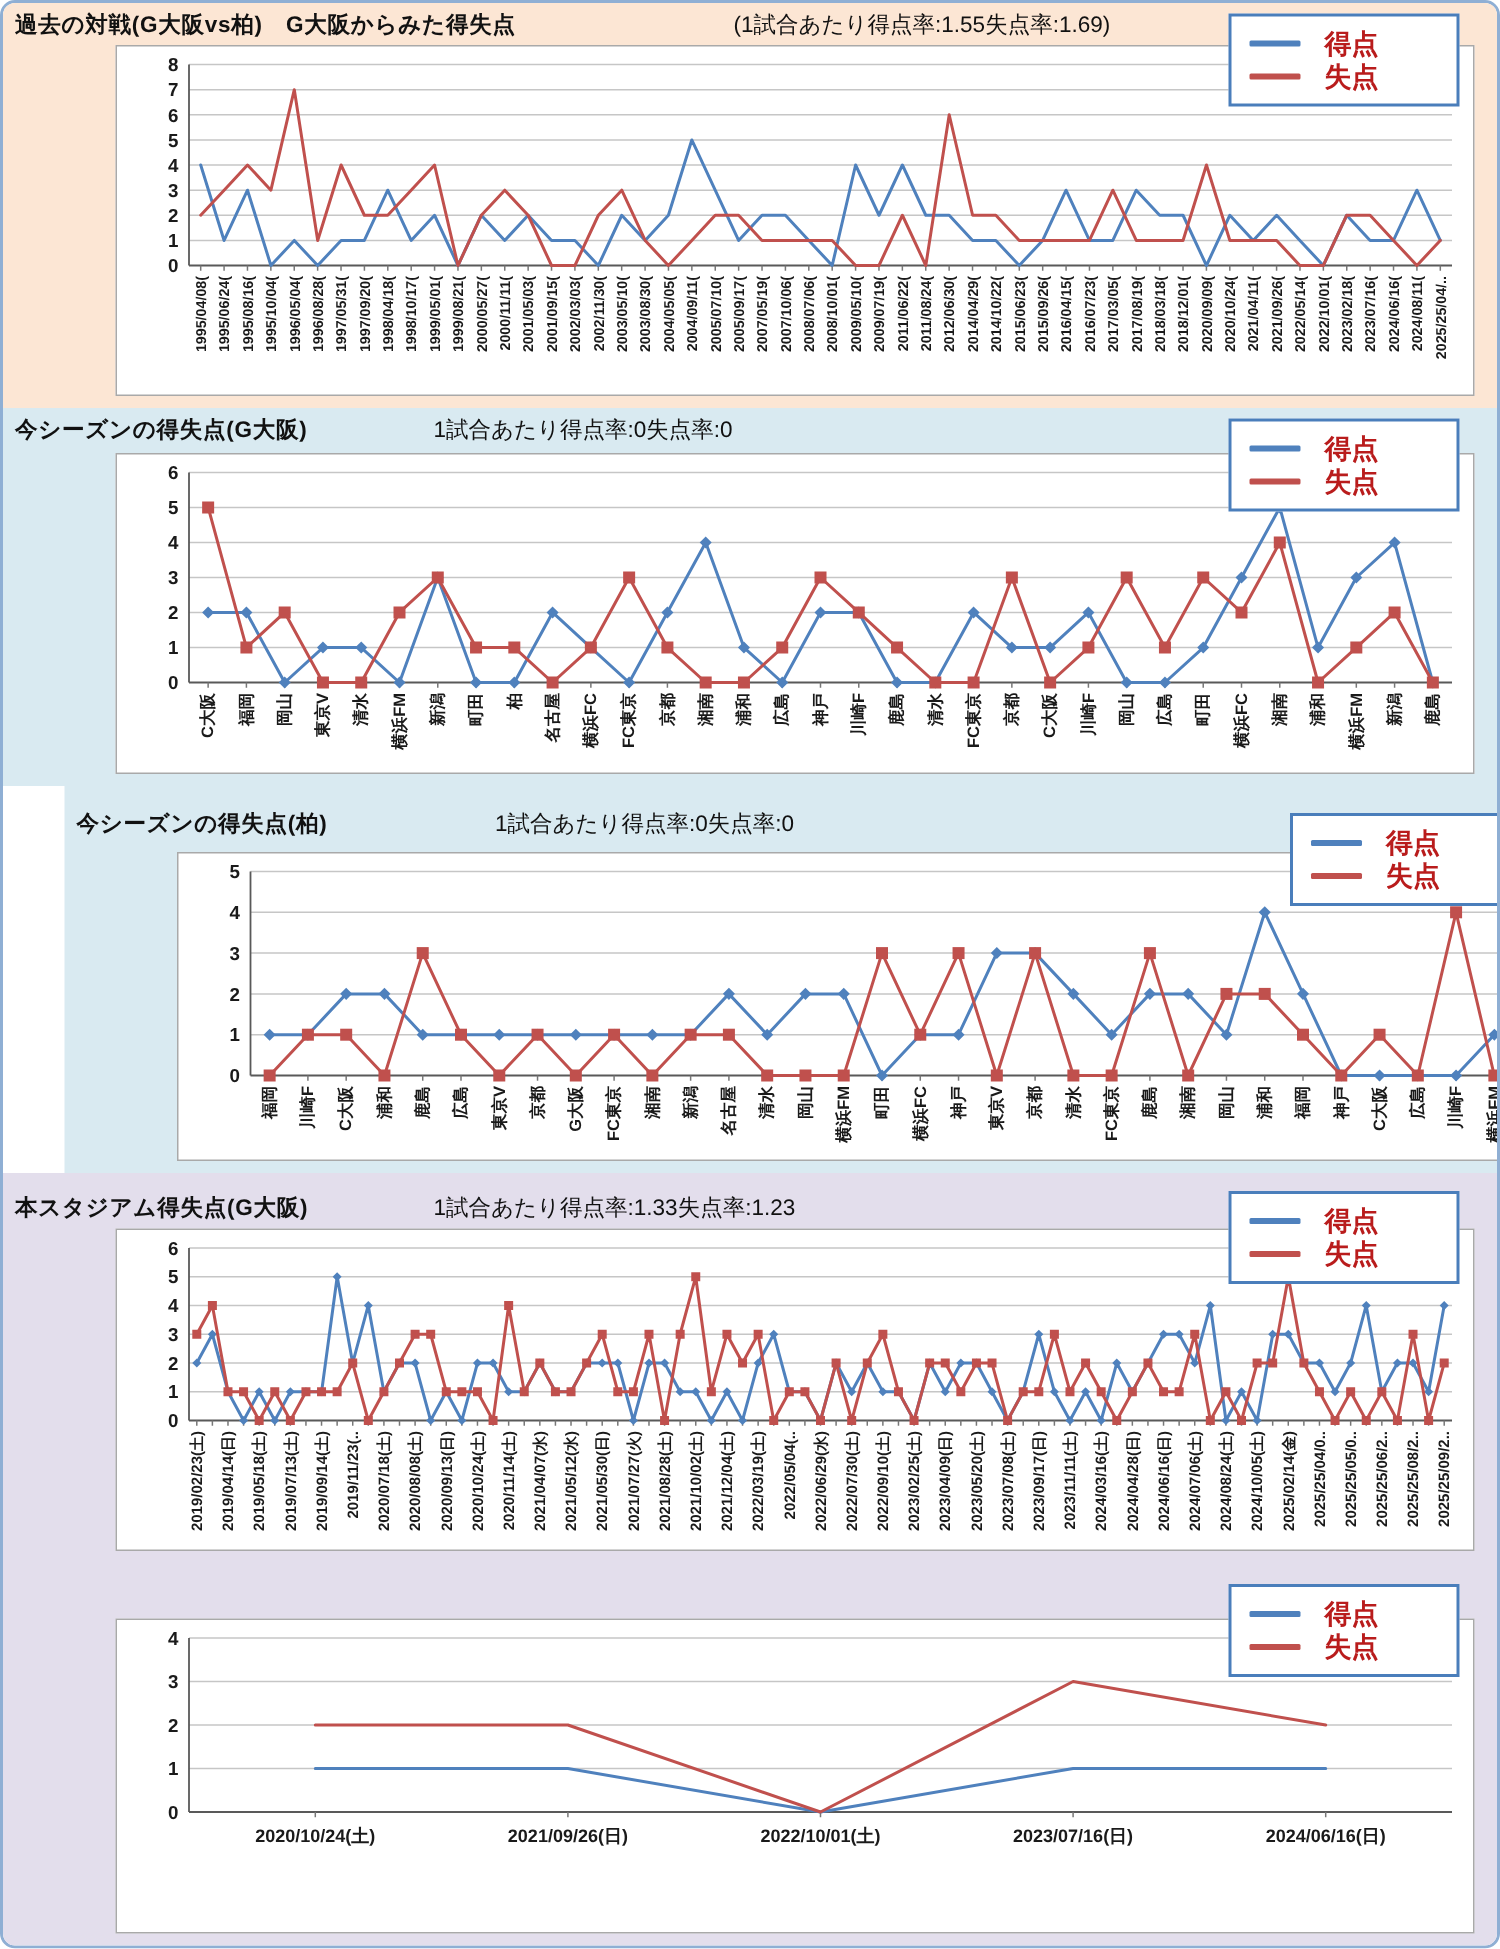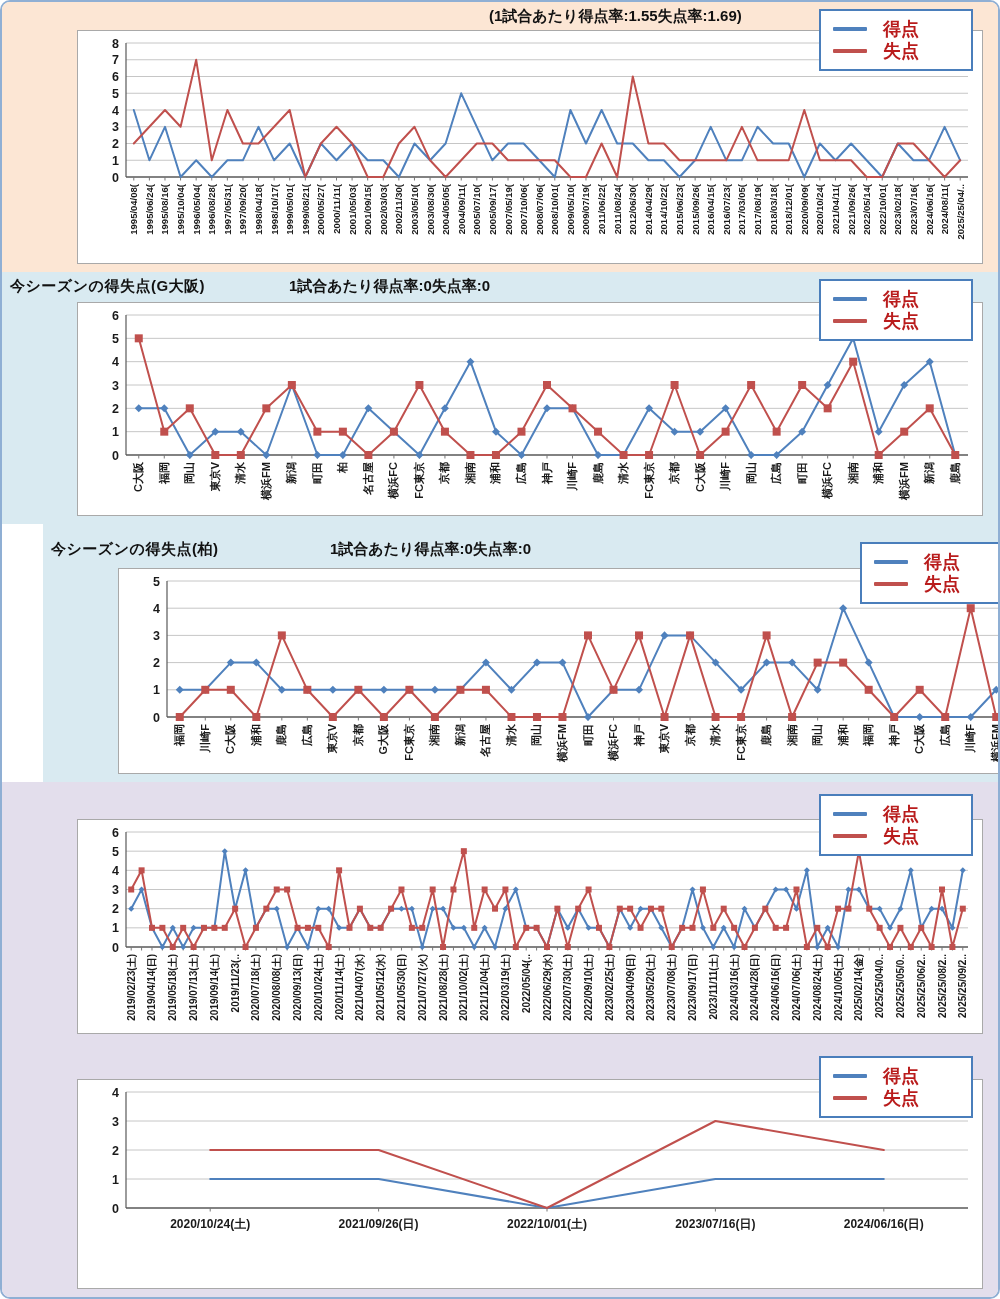--- a/index.html
+++ b/index.html
@@ -1,35 +1,36 @@
 <!DOCTYPE html>
 <html lang="ja"><head>
 <meta charset="utf-8">
 <style>
   html,body{margin:0;padding:0;background:#fff;font-family:"Liberation Sans","DejaVu Sans",sans-serif;}
   .page{position:relative;width:996px;height:1295px;border:2px solid #8FAFD4;border-radius:10px;overflow:hidden;}
   .sec{position:relative;width:100%;}
   .hdr{position:relative;padding:5px 0 0 8px;height:24px;}
   .title{font-weight:bold;font-size:15px;color:#111;letter-spacing:0.5px;}
-  .rate{position:absolute;left:287px;top:5px;font-weight:bold;font-size:15px;color:#111;text-align:center;}
+  .rate{position:absolute;left:287px;top:5px;font-weight:normal;font-size:15px;color:#111;text-align:center;}
   .sec0 .rate{left:487px;}
   .plotbox{position:absolute;left:75px;right:15px;bottom:8px;background:#fff;border:1px solid #a9a9a9;}
   .plotbox svg{display:block;}
   .legend{position:absolute;right:25px;top:7px;width:128px;background:#fff;border:2px solid #4A7EBB;padding:7px 10px 7px 12px;z-index:5;}
   .lrow{display:flex;align-items:center;height:22px;}
   .lrow .swatch{display:inline-block;width:34px;height:4px;margin-right:16px;border-radius:1px;}
   .lrow .ltext{font-size:18px;color:#b91c1c;font-weight:600;}
 </style>
 </head>
 <body>
 
 <div class="page">
 
   <section class="sec sec0" id="sec0" style="background: rgb(252, 230, 212); height: 270px;">
     <div class="hdr">
+      <span class="title">過去の対戦(G大阪vs柏)　G大阪からみた得失点</span>
       <span class="rate">(1試合あたり得点率:1.55失点率:1.69)</span>
     </div>
     <div class="legend" style="border-color: rgb(74, 126, 187);">
       <div class="lrow">
           <span class="swatch sw-scored" style="background: rgb(79, 129, 189);"></span>
           <span class="ltext">得点</span>
         </div>
       <div class="lrow">
           <span class="swatch sw-conceded" style="background: rgb(192, 80, 77);"></span>
           <span class="ltext">失点</span>
@@ -502,20 +503,24 @@
           <rect x="771.1818181818181" y="144" width="8" height="8" fill="#C0504D"></rect>
           <rect x="796.6969696969697" y="116.8" width="8" height="8" fill="#C0504D"></rect>
           <rect x="822.2121212121212" y="144" width="8" height="8" fill="#C0504D"></rect>
           <rect x="847.7272727272727" y="35.19999999999999" width="8" height="8" fill="#C0504D"></rect>
           <rect x="873.2424242424242" y="144" width="8" height="8" fill="#C0504D"></rect>
         </svg>
     </div>
   </section>
 
   <section class="sec sec3" id="sec3" style="background: rgb(227, 222, 236); height: 260px;">
+    <div class="hdr" style="padding-top:14px">
+      <span class="title">本スタジアム得失点(G大阪)</span>
+      <span class="rate" style="top:14px">1試合あたり得点率:1.33失点率:1.23</span>
+    </div>
     <div class="legend" style="top: 12px; border-color: rgb(74, 126, 187);">
       <div class="lrow">
           <span class="swatch sw-scored" style="background: rgb(79, 129, 189);"></span>
           <span class="ltext">得点</span>
         </div>
       <div class="lrow">
           <span class="swatch sw-conceded" style="background: rgb(192, 80, 77);"></span>
           <span class="ltext">失点</span>
         </div>
     </div>

